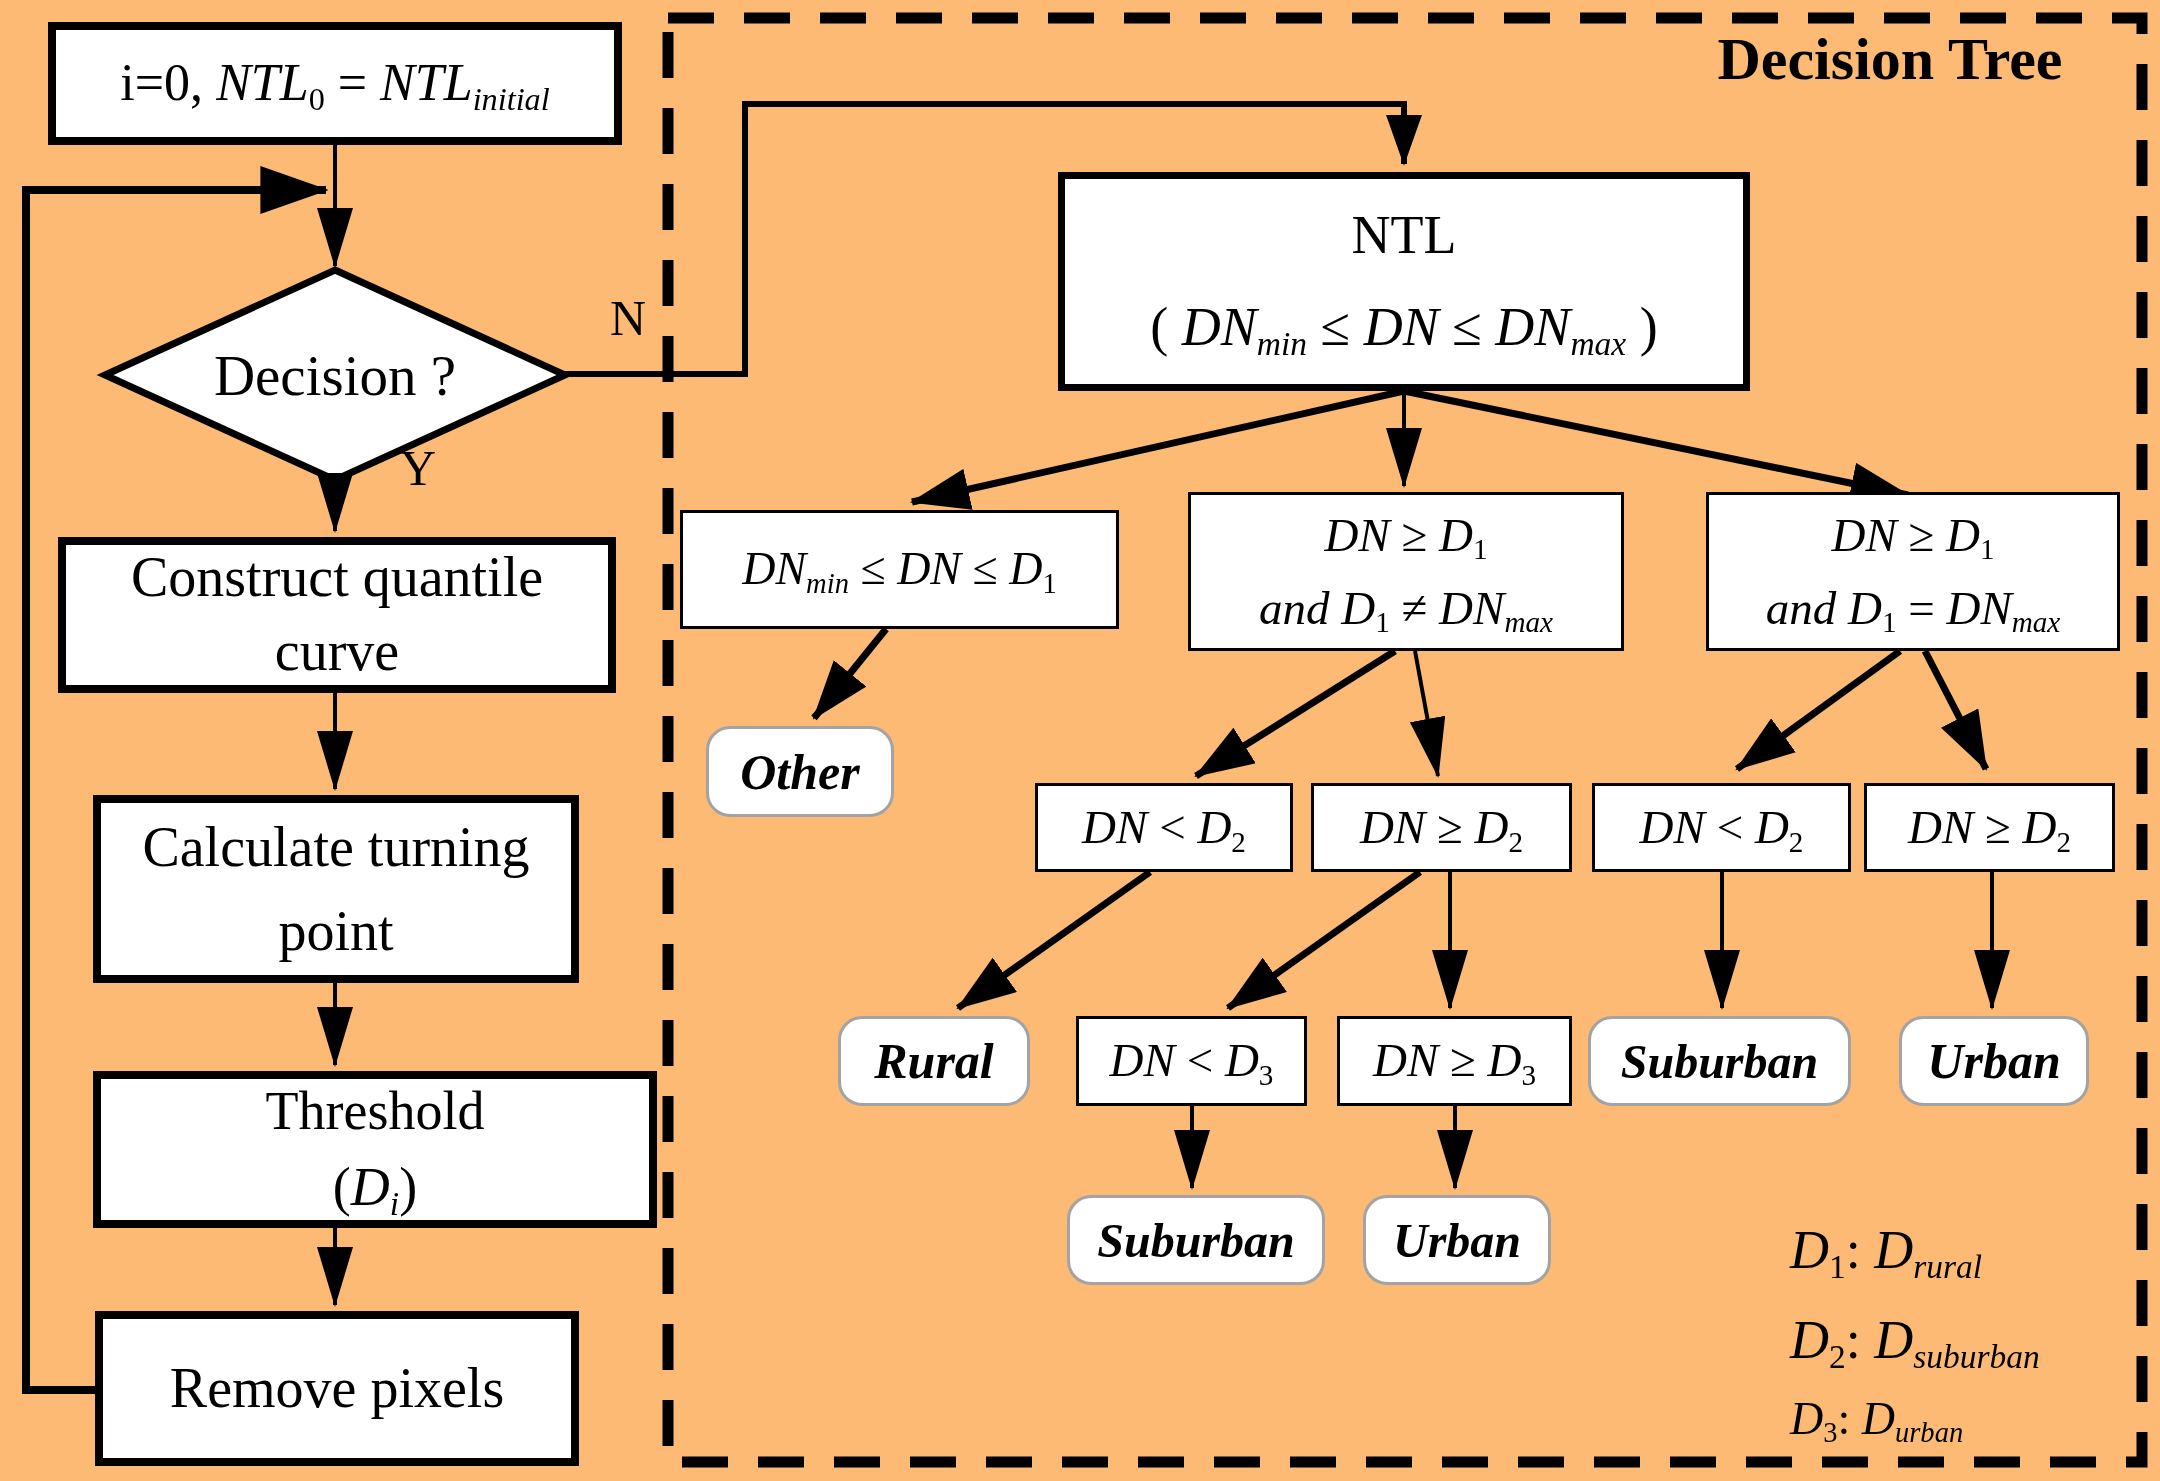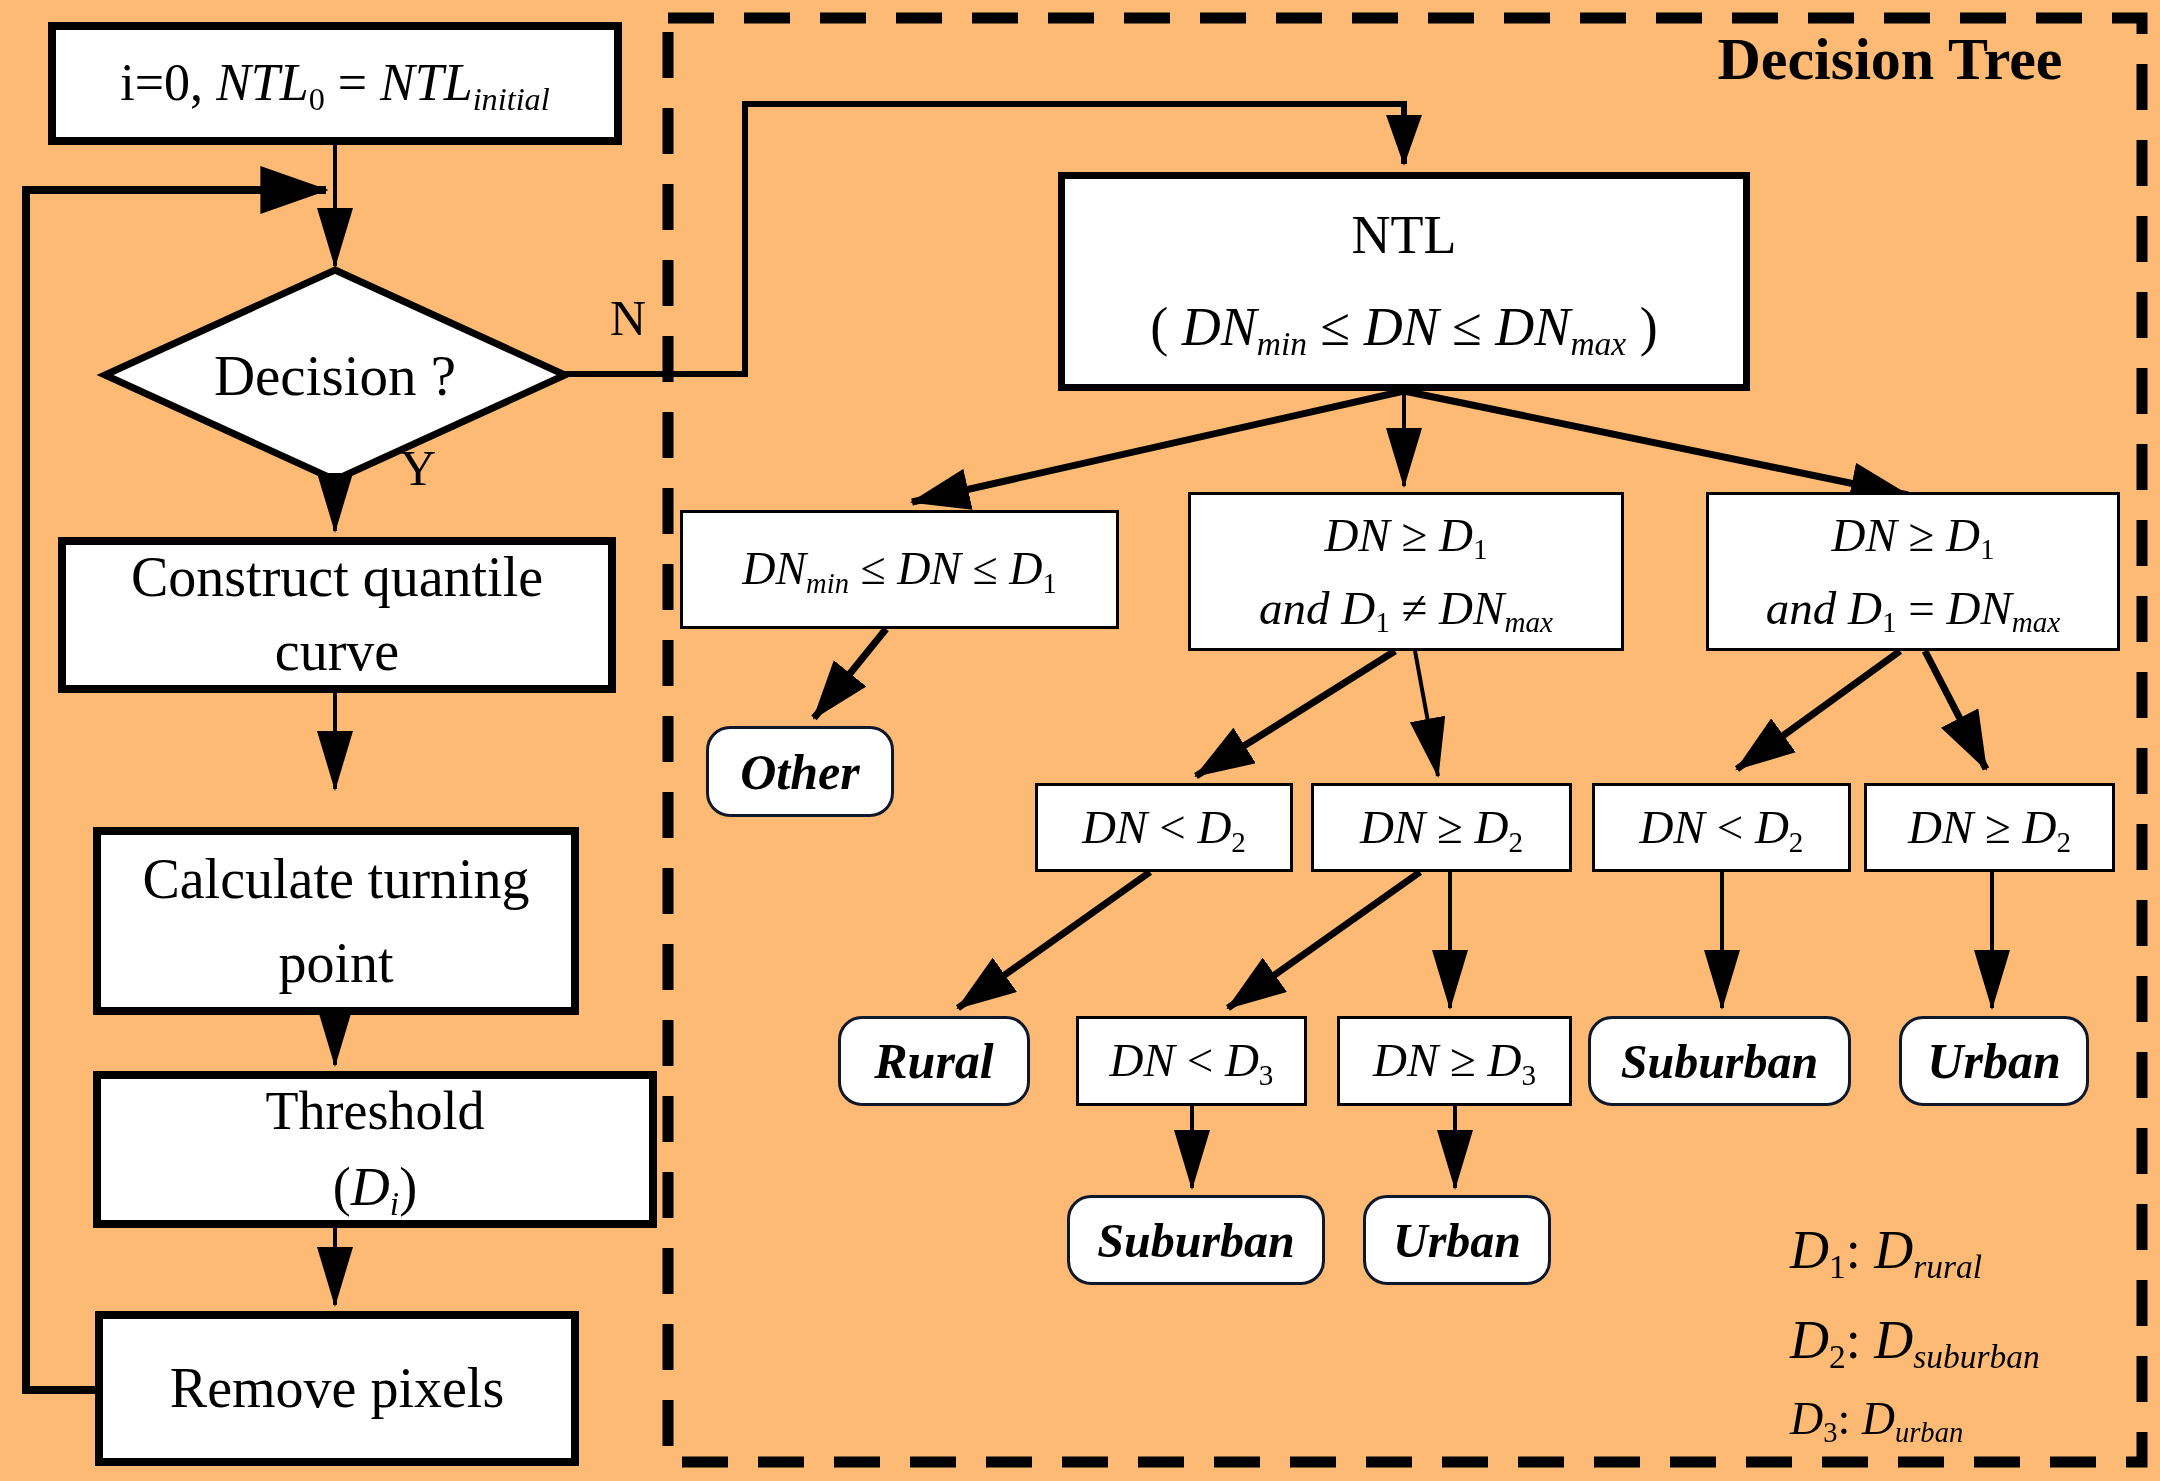--- a/index.html
+++ b/index.html
@@ -4,21 +4,21 @@
 <style>
   html,body{margin:0;padding:0;background:#fff;}
   #canvas{position:relative;width:2160px;height:1481px;background:#fdba74;
           font-family:"Liberation Serif",serif;color:#000;overflow:hidden;}
   #connector-layer{position:absolute;left:0;top:0;width:2160px;height:1481px;}
   .abs{position:absolute;box-sizing:border-box;}
   .box{background:#fff;border:8px solid #000;display:flex;flex-direction:column;
        align-items:center;justify-content:center;text-align:center;line-height:1.32;}
   .tnode{background:#fff;border:3px solid #000;display:flex;flex-direction:column;
        align-items:center;justify-content:center;text-align:center;line-height:1.35;}
-  .leaf{background:#fff;border:3px solid #0f172a;border-radius:24px;font-weight:700;font-style:italic;
+  .leaf{background:#fff;border:3px solid #a3a3a3;border-radius:24px;font-weight:700;font-style:italic;
        display:flex;align-items:center;justify-content:center;text-align:center;}
   .lbl{position:absolute;display:flex;align-items:center;justify-content:center;text-align:center;}
   .it{font-style:italic;}
   .sb{font-size:62%;position:relative;top:.3em;}
   .rline{white-space:nowrap;}
 </style>
 </head>
 <body>
 
 <div id="canvas">
@@ -67,21 +67,21 @@
       <div class="rline"><span>i=0, </span><span class="it">NTL</span><span class="sb">0</span><span> = </span><span class="it">NTL</span><span class="it sb">initial</span></div>
     </div>
 
   <div class="lbl" style="left:155px;top:340px;width:360px;height:70px;font-size:57px;">Decision ?</div>
 
   <div class="lbl" style="left:598px;top:288px;width:60px;height:60px;font-size:50px;">N</div>
   <div class="lbl" style="left:388px;top:438px;width:60px;height:60px;font-size:50px;">Y</div>
 
   <div class="abs box" style="left:58px;top:537px;width:558px;height:156px;font-size:56px;padding:0 14px;">Construct quantile curve</div>
 
-  <div class="abs box" style="left:93px;top:795px;width:486px;height:188px;font-size:56px;line-height:1.5;padding:0 6px;margin-top:32px;">Calculate turning point</div>
+  <div class="abs box" style="left:93px;top:795px;width:486px;height:188px;font-size:56px;line-height:1.5;padding:0 6px;">Calculate turning point</div>
 
   <div class="abs box" style="left:93px;top:1071px;width:564px;height:157px;font-size:54px;line-height:1.4;">
       <div class="rline"><span>Threshold</span></div>
       <div class="rline"><span>(</span><span class="it">D</span><span class="it sb">i</span><span>)</span></div>
     </div>
 
   <div class="abs box" style="left:95px;top:1311px;width:484px;height:155px;font-size:56px;">Remove pixels</div>
 
   <div class="lbl" style="left:1680px;top:24px;width:420px;height:70px;font-size:60px;font-weight:700;">Decision Tree</div>
 

